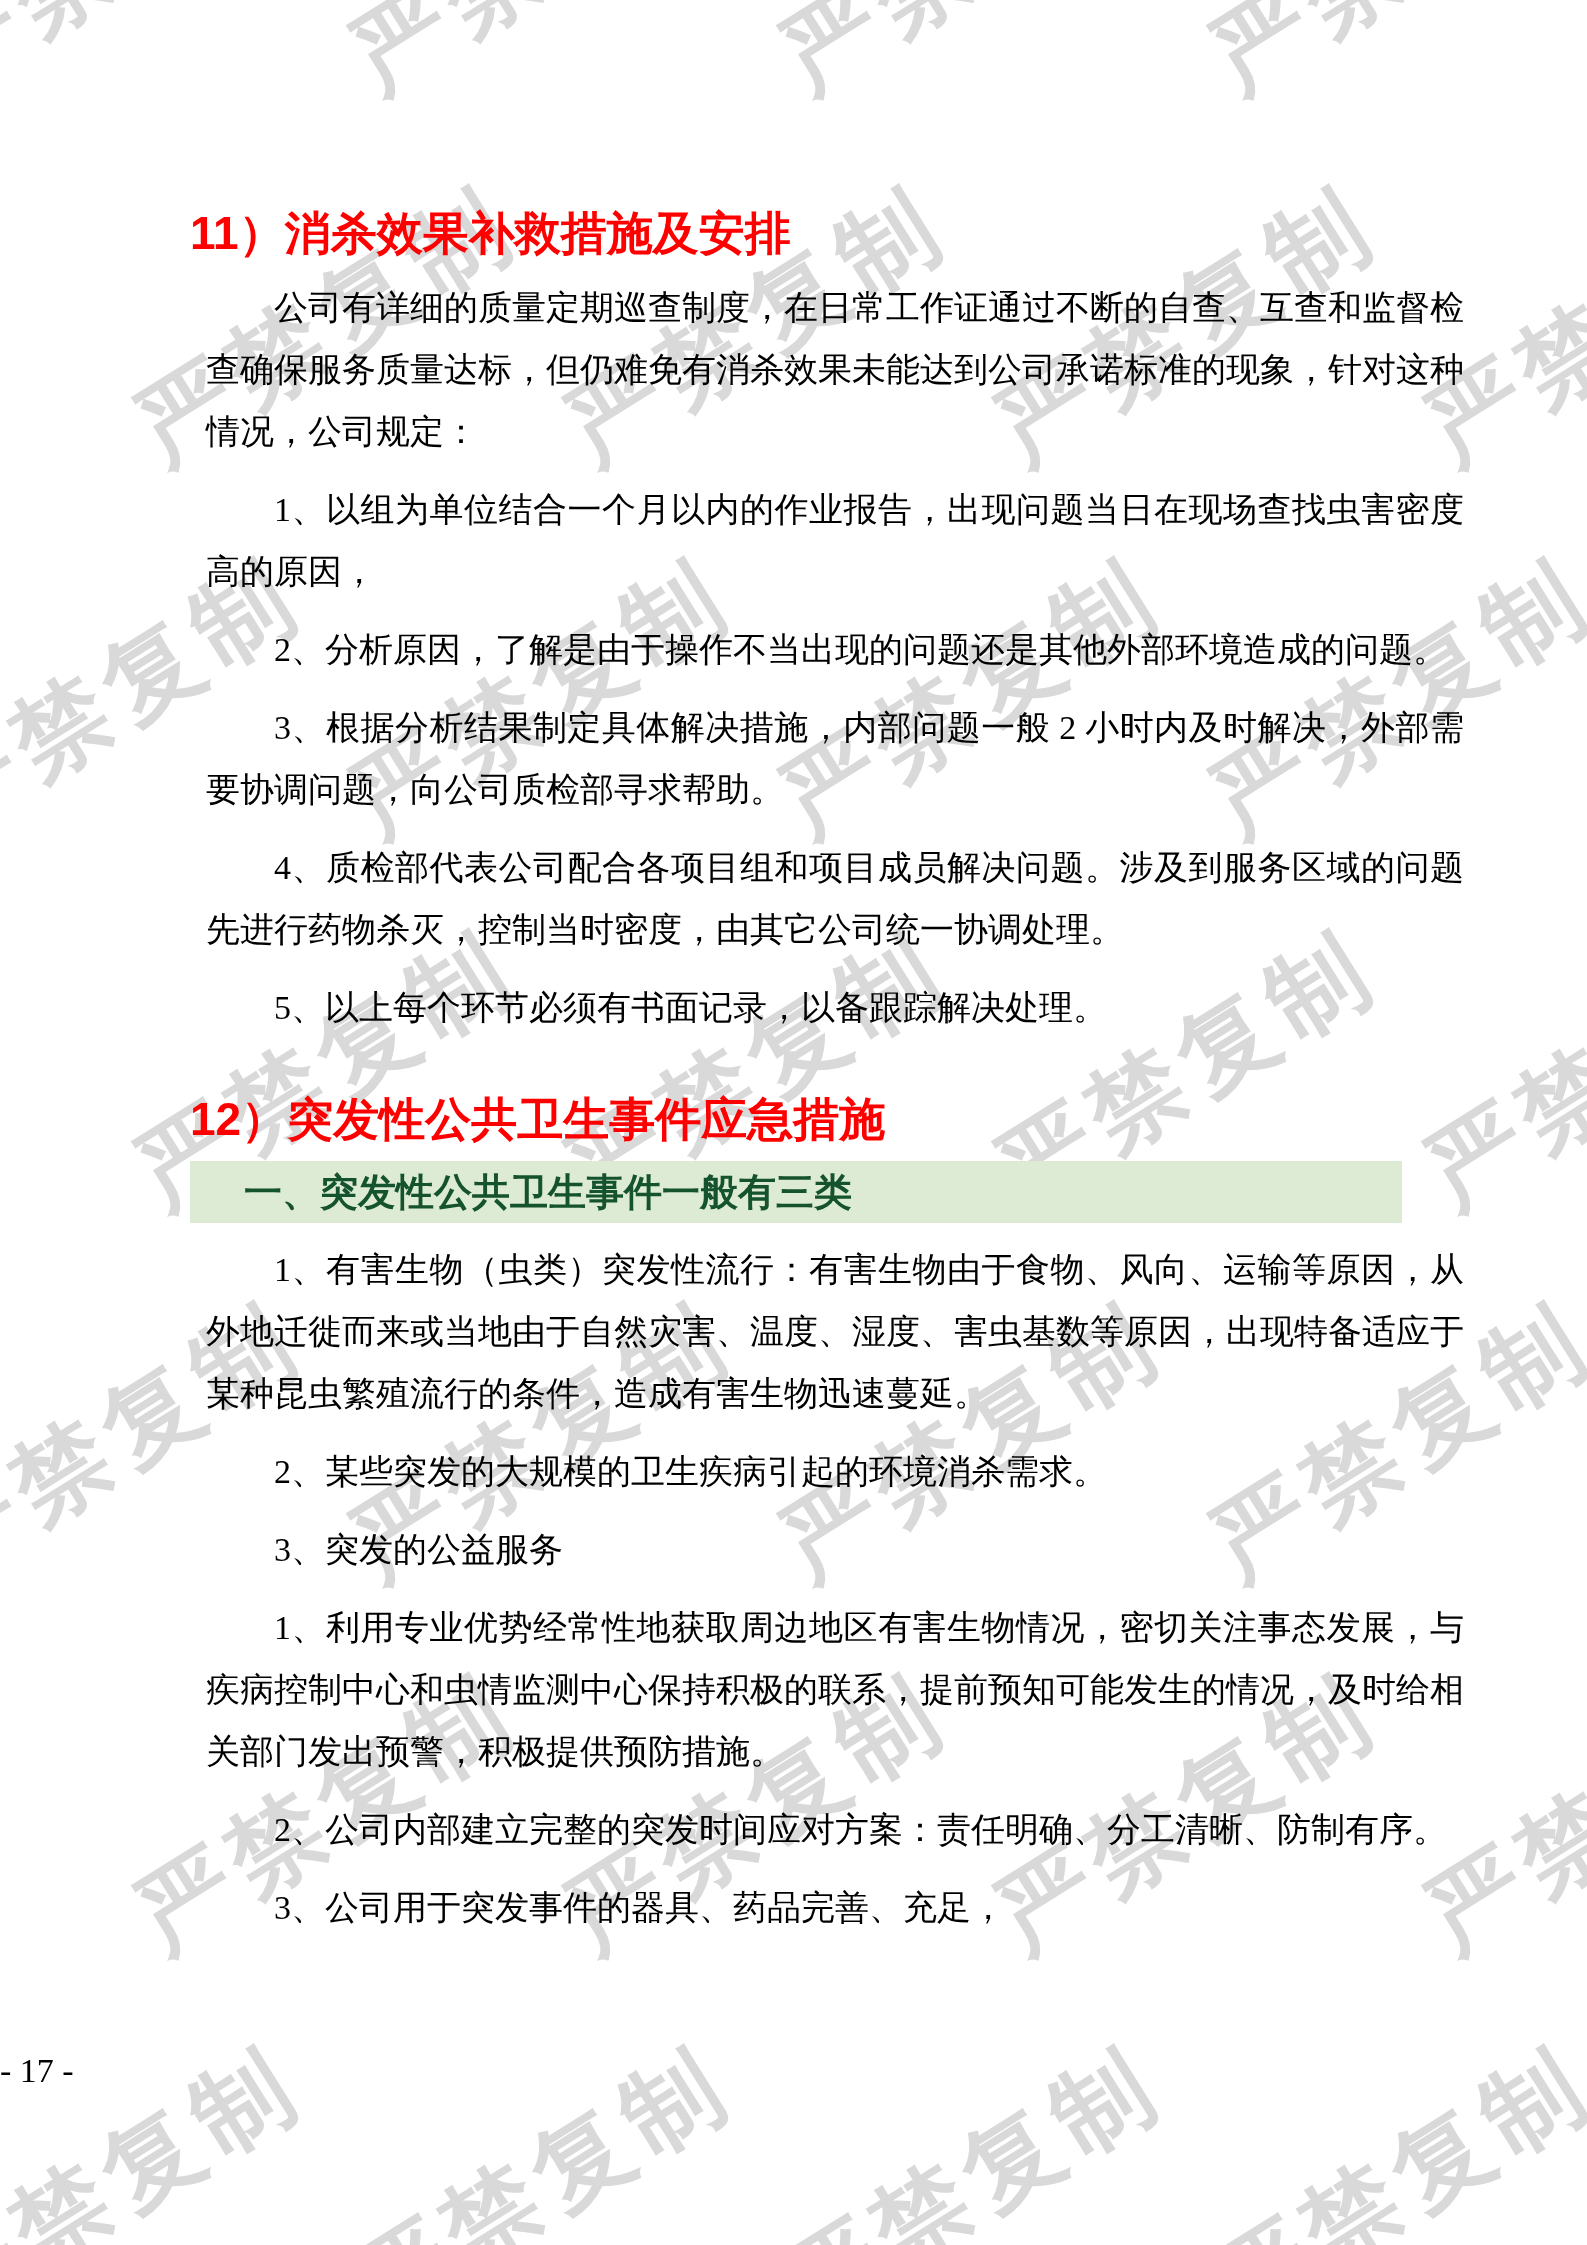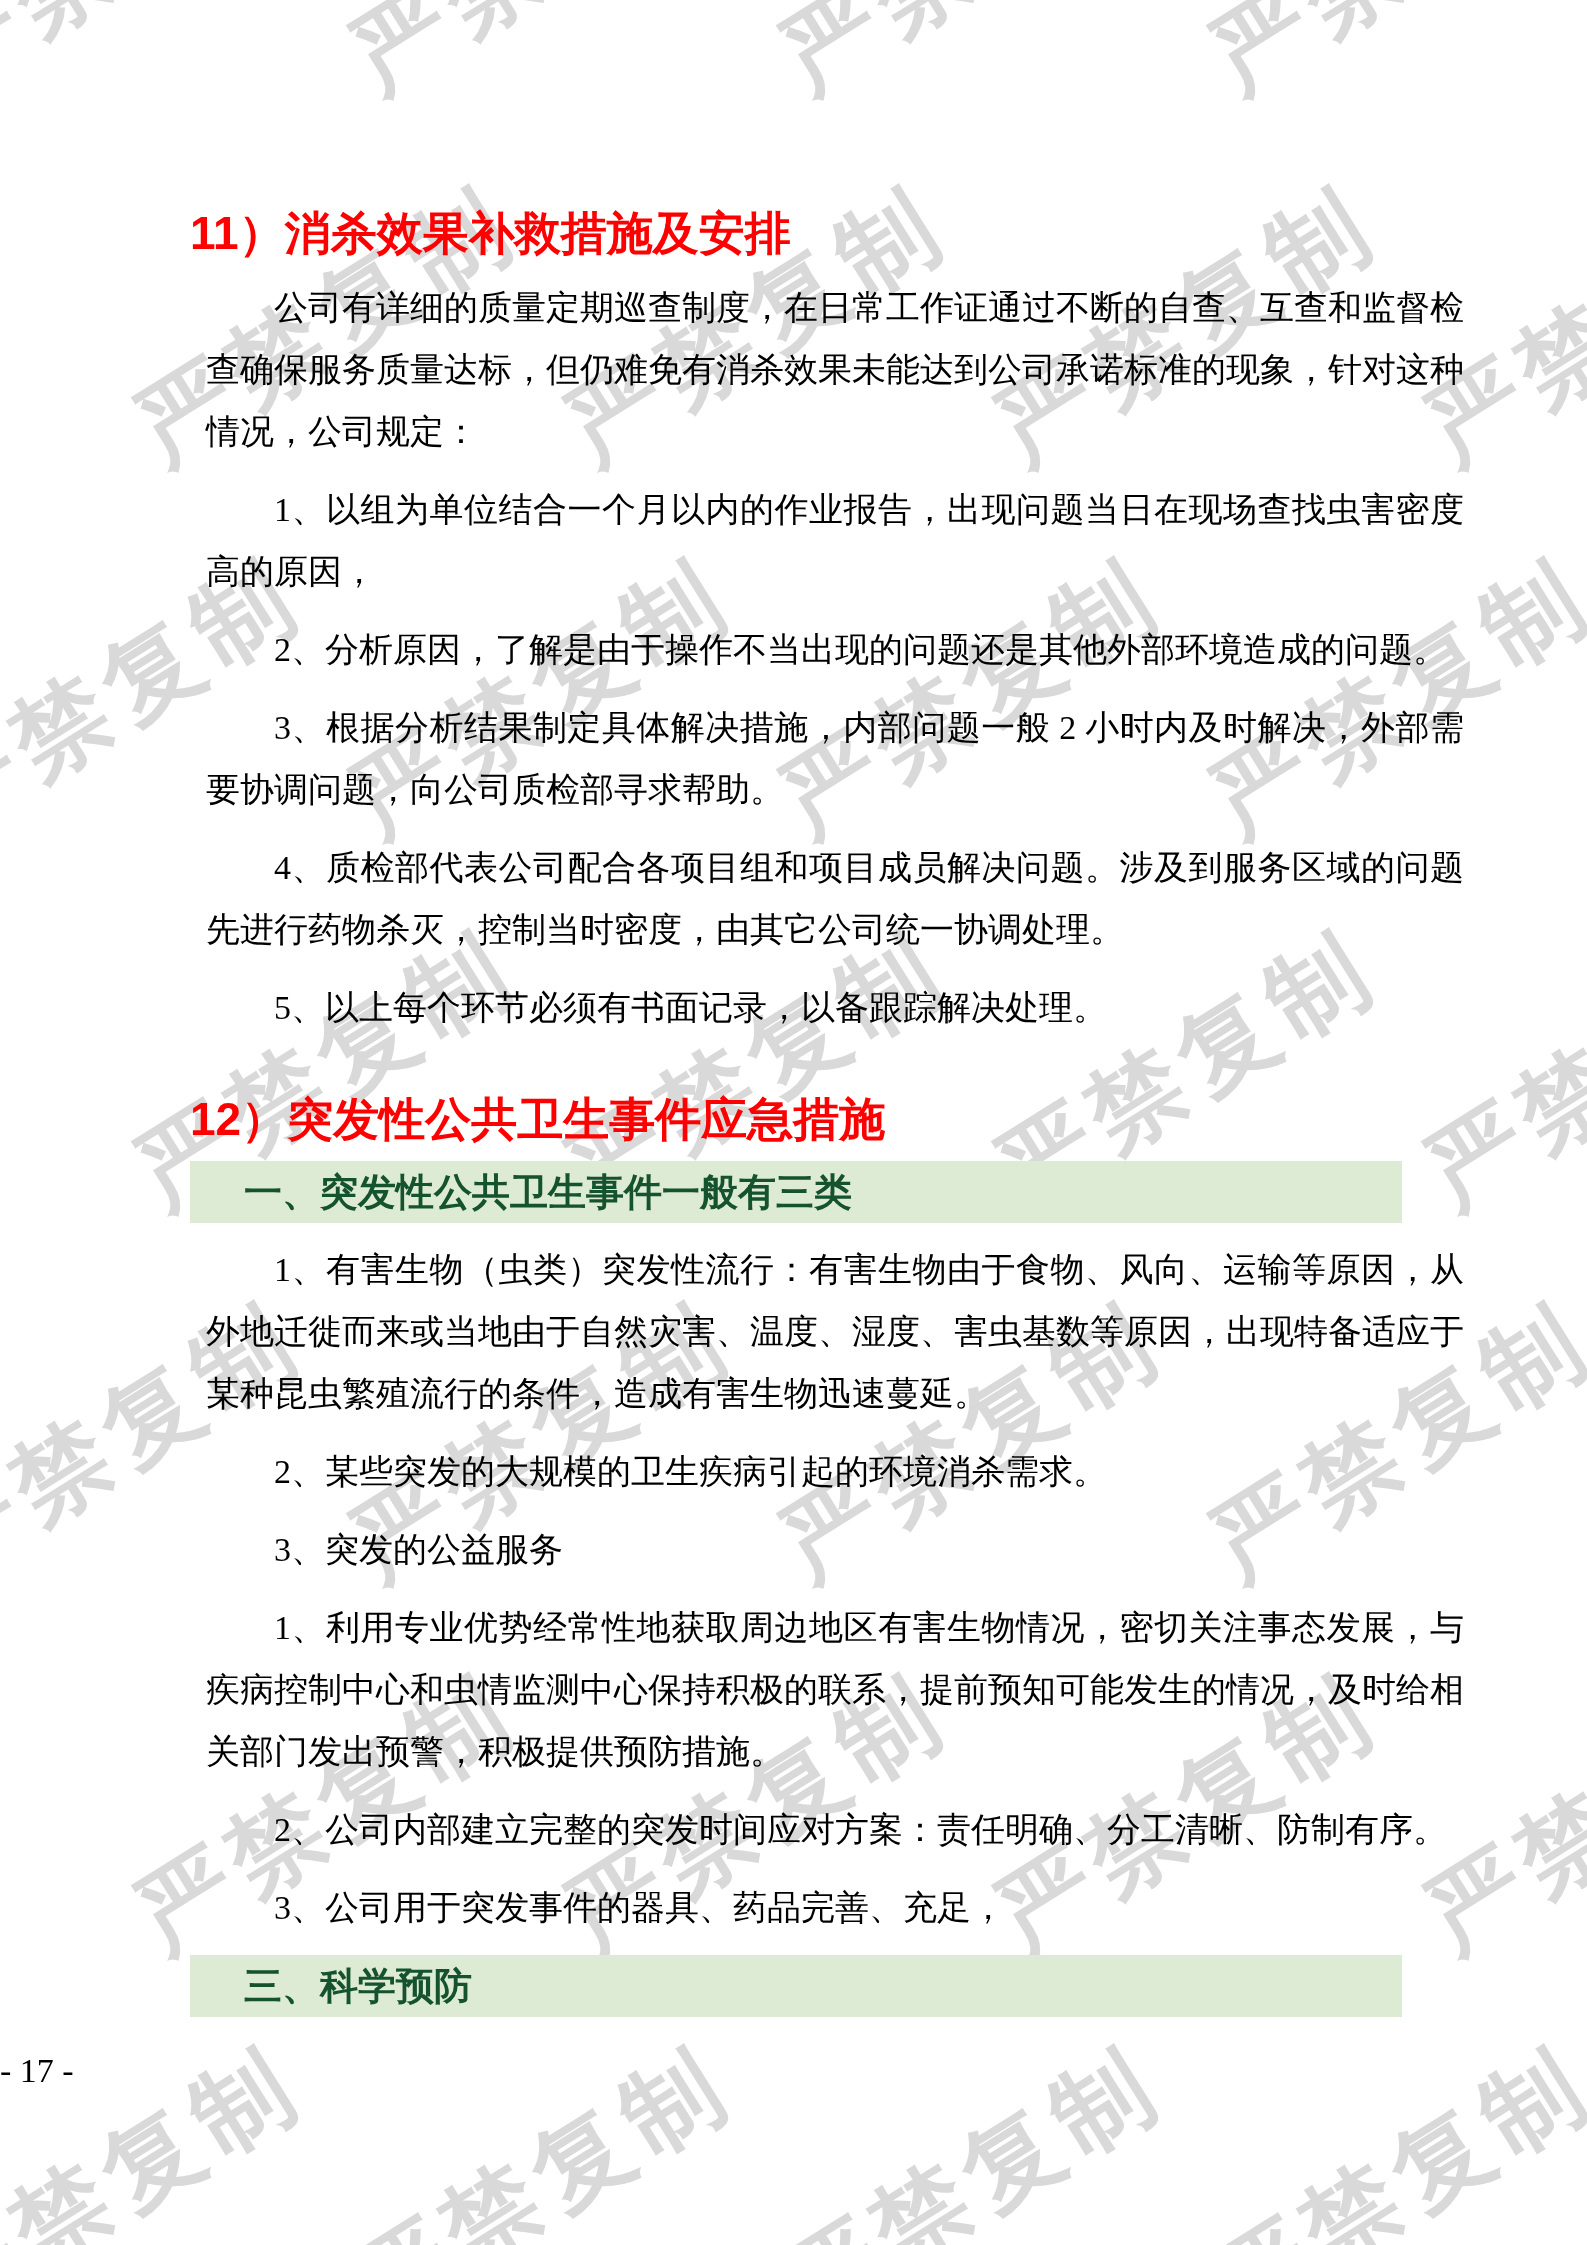--- a/index.html
+++ b/index.html
@@ -116,16 +116,15 @@
       <p class="para">4、质检部代表公司配合各项目组和项目成员解决问题。涉及到服务区域的问题先进行药物杀灭，控制当时密度，由其它公司统一协调处理。</p>
       <p class="para">5、以上每个环节必须有书面记录，以备跟踪解决处理。</p>
       <div class="sec-title gap-top">12）突发性公共卫生事件应急措施</div>
       <div class="green-bar"><span>一、突发性公共卫生事件一般有三类</span></div>
       <p class="para">1、有害生物（虫类）突发性流行：有害生物由于食物、风向、运输等原因，从外地迁徙而来或当地由于自然灾害、温度、湿度、害虫基数等原因，出现特备适应于某种昆虫繁殖流行的条件，造成有害生物迅速蔓延。</p>
       <p class="para">2、某些突发的大规模的卫生疾病引起的环境消杀需求。</p>
       <p class="para">3、突发的公益服务</p>
       <p class="para">1、利用专业优势经常性地获取周边地区有害生物情况，密切关注事态发展，与疾病控制中心和虫情监测中心保持积极的联系，提前预知可能发生的情况，及时给相关部门发出预警，积极提供预防措施。</p>
       <p class="para">2、公司内部建立完整的突发时间应对方案：责任明确、分工清晰、防制有序。</p>
       <p class="para">3、公司用于突发事件的器具、药品完善、充足，</p>
-      <div class="green-bar"><span>三、科学预防</span></div>
     </div>
   <div class="page-number">- 17 -</div>
 </div>
 
 </body></html>

